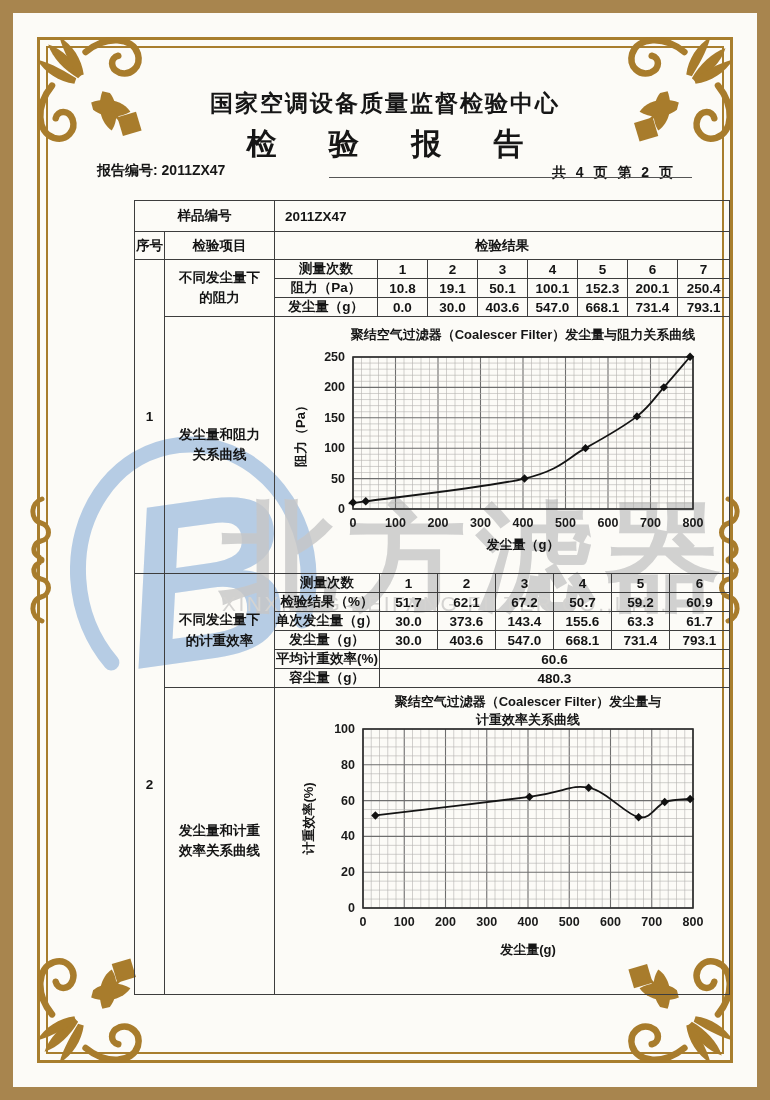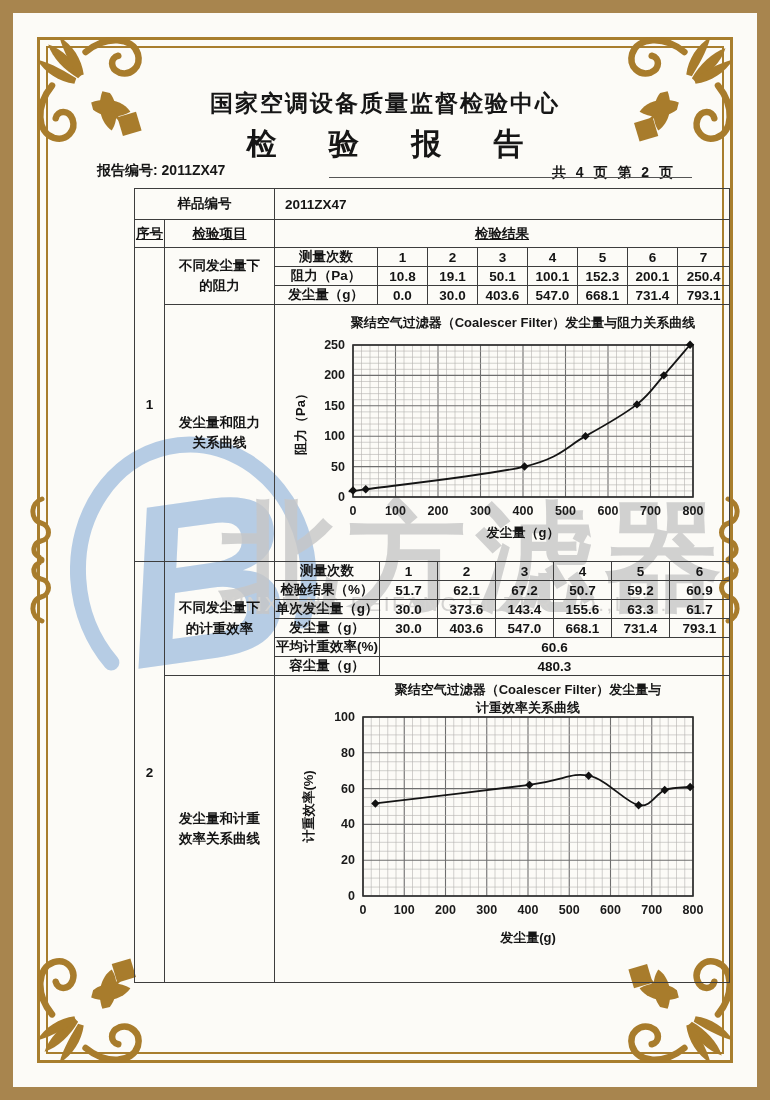--- a/index.html
+++ b/index.html
@@ -49,32 +49,32 @@
   }
   .report-title{
     position:absolute;left:0;top:124px;width:100%;text-align:center;z-index:2;
     font-size:30px;font-weight:bold;letter-spacing:22px;text-indent:22px;
   }
   .meta-row{position:absolute;left:97px;top:162px;width:595px;z-index:2;font-size:14px;font-weight:bold;}
   .report-no{position:absolute;left:0;top:0;}
   .page-info{position:absolute;right:16px;top:2px;letter-spacing:3px;}
   .meta-rule{position:absolute;left:232px;top:15px;width:363px;border-bottom:1.5px solid #555;}
   
-  .tables{position:absolute;left:97px;top:188px;width:595px;z-index:2;padding-left:37px;}
+  .tables{position:absolute;left:97px;top:200px;width:595px;z-index:2;padding-left:37px;}
   table{border-collapse:collapse;table-layout:fixed;width:595px;background:transparent;}
   table.tb2{margin-top:-1px;}
   td{
     border:1px solid #3d3d3d;text-align:center;vertical-align:middle;
     font-size:13.5px;padding:0;background:transparent;font-weight:600;color:#141414;
   }
   td.num{font-weight:600;}
   td.lab{white-space:nowrap;}
   tr.h19 td{height:18px;}
   tr.hsample td{height:30px;}
-  tr.hhead td{height:27px;text-decoration:underline;}
+  tr.hhead td{height:27px;}
   td.sample-val{text-align:left;padding-left:10px;}
   td.item{padding:0 12px;line-height:1.5;}
   td.chartcell{vertical-align:top;}
   .chartwrap{width:455px;overflow:hidden;}
   svg text{font-family:"Liberation Sans", sans-serif;}
 </style>
 </head>
 <body>
 
 <div class="paper"></div>

